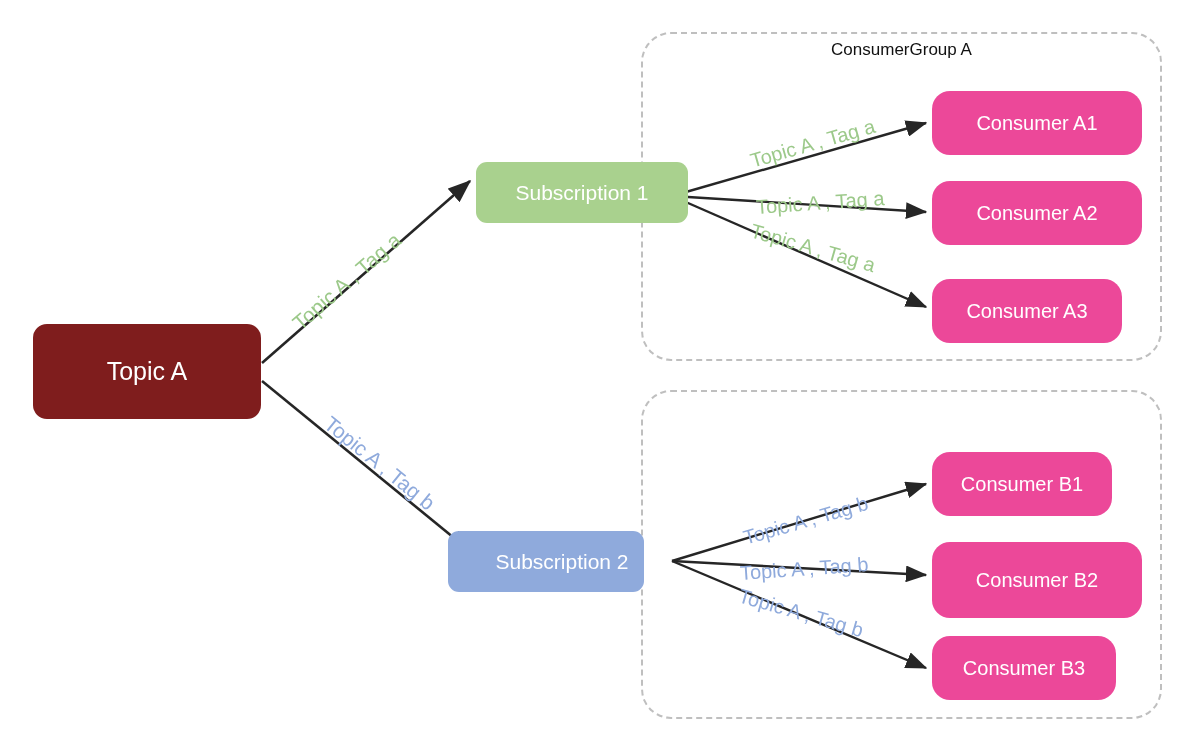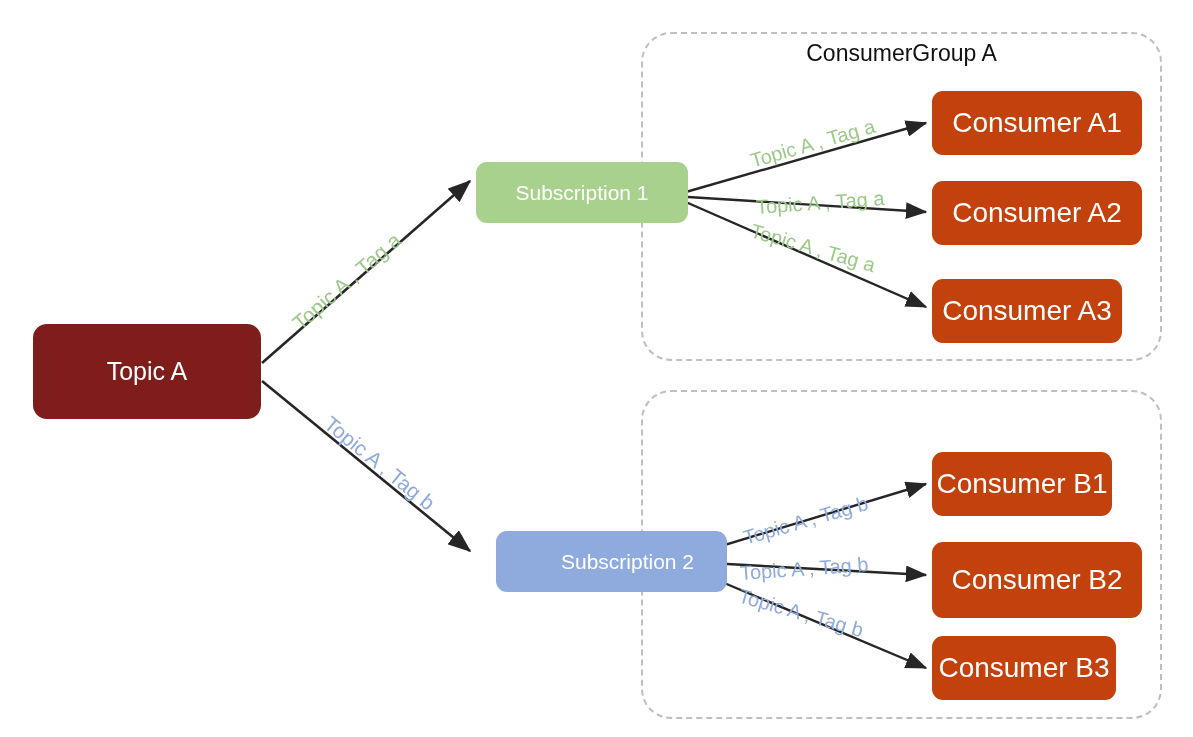--- a/index.html
+++ b/index.html
@@ -44,36 +44,36 @@
     background: #a9d18e;
     border-radius: 11px;
     font-size: 21px;
   }
   .node-sub-blue {
     background: #8faadc;
     border-radius: 11px;
     font-size: 21px;
   }
   .node-consumer {
-    background: #c2410c;
-    border-radius: 11px;
-    font-size: 28px;
+    background: #ec4899;
+    border-radius: 18px;
+    font-size: 20px;
   }
   .group-box {
     position: absolute;
     box-sizing: border-box;
     border: 2px dashed #bfbfbf;
     border-radius: 30px;
     background: transparent;
     z-index: 1;
   }
   .group-title {
     position: absolute;
     color: #111111;
-    font-size: 23px;
+    font-size: 17px;
     text-align: center;
     z-index: 4;
     white-space: nowrap;
   }
   .edge-label {
     position: absolute;
     white-space: nowrap;
     z-index: 6;
     transform-origin: 0 50%;
     pointer-events: none;
@@ -108,21 +108,21 @@
 
   <div class="group-box" style="left:641px; top:32px; width:521px; height:329px;"></div>
   <div class="group-title" style="left:641px; top:40px; width:521px;">ConsumerGroup A</div>
 
   <div class="group-box" style="left:641px; top:390px; width:521px; height:329px;"></div>
 
   <div class="node node-topic" style="left:33px; top:324px; width:228px; height:95px;">Topic A</div>
 
   <div class="node node-sub-green" style="left:476px; top:162px; width:212px; height:61px;">Subscription 1</div>
 
-  <div class="node node-sub-blue" style="left:496px; top:531px; width:231px; height:61px;padding-left:32px;">Subscription 2</div>
+  <div class="node node-sub-blue" style="left:448px; top:531px; width:196px; height:61px;padding-left:32px;">Subscription 2</div>
 
   <div class="node node-consumer" style="left:932px; top:91px; width:210px; height:64px;">Consumer A1</div>
   <div class="node node-consumer" style="left:932px; top:181px; width:210px; height:64px;">Consumer A2</div>
   <div class="node node-consumer" style="left:932px; top:279px; width:190px; height:64px;">Consumer A3</div>
 
   <div class="node node-consumer" style="left:932px; top:452px; width:180px; height:64px;">Consumer B1</div>
   <div class="node node-consumer" style="left:932px; top:542px; width:210px; height:76px;">Consumer B2</div>
   <div class="node node-consumer" style="left:932px; top:636px; width:184px; height:64px;">Consumer B3</div>
 
   <div class="edge-label lbl-green" style="left:296px; top:314px; font-size:21px; transform:rotate(-41deg);">Topic A , Tag a</div>

